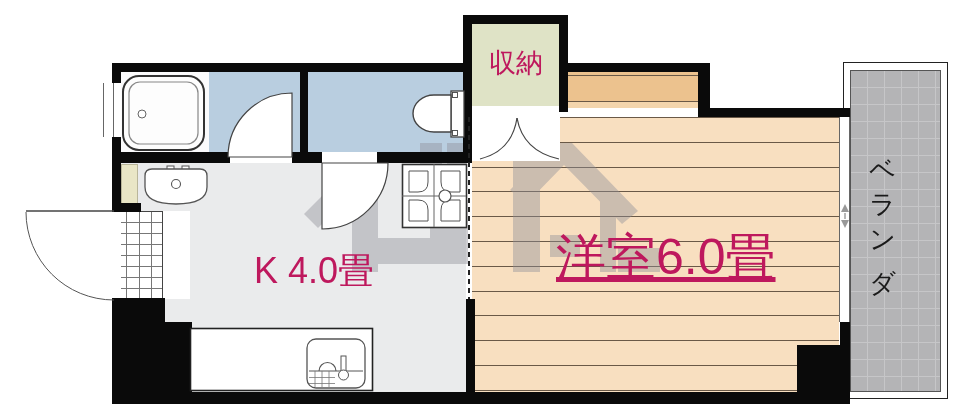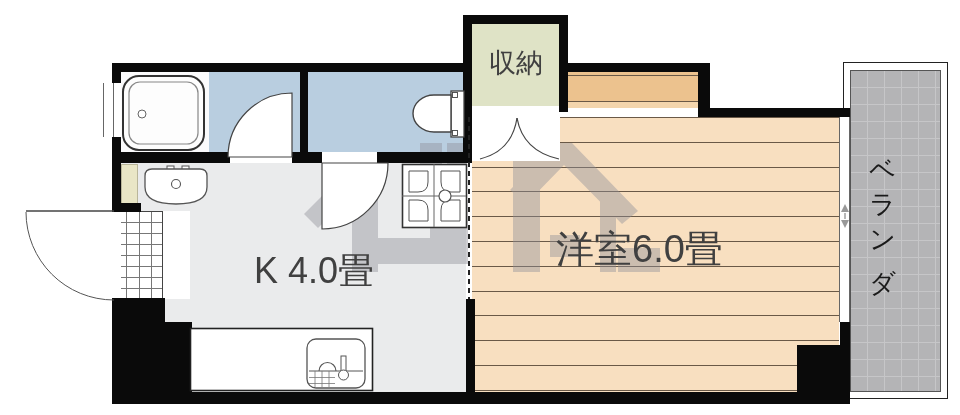--- a/index.html
+++ b/index.html
@@ -2,21 +2,21 @@
 <html><head>
 <meta charset="utf-8">
 <style>
   html,body{margin:0;padding:0;background:#fff;}
   #plan{position:relative;width:960px;height:415px;background:#fff;overflow:hidden;
         font-family:"Liberation Sans","DejaVu Sans",sans-serif;}
   .abs{position:absolute;}
   .floor{position:absolute;z-index:1;}
   .patch{position:absolute;z-index:3;background:#fff;}
   .wall{position:absolute;z-index:4;background:#0a0a0a;}
-  .lbl{position:absolute;z-index:7;color:#404040;white-space:nowrap;}
+  .lbl{position:absolute;z-index:7;color:#be185d;white-space:nowrap;}
   #watermark-svg{position:absolute;left:0;top:0;z-index:2;}
   #fixtures-svg{position:absolute;left:0;top:0;z-index:6;}
   .kitchen-floor{background:#eaebec;}
   .water{background:#b9cee0;}
   .bath-floor{background:#fbfbfc;border-right:1px solid #7a8a98;}
   .green{background:#dfe3c6;}
   .stripes{background:repeating-linear-gradient(to bottom,#6a5947 0 1px,#f8dfc0 1px 24.8px);}
   .alcove{background-color:#ecc28e;
     background-image:linear-gradient(#6a5947,#6a5947),linear-gradient(#6a5947,#6a5947),linear-gradient(#f3d5ad,#f3d5ad);
     background-size:100% 1px,100% 1px,100% 7px;background-position:0 3px,0 29px,0 30px;background-repeat:no-repeat;}
@@ -150,15 +150,15 @@
     </g>
     <g>
       <path d="M845,204 l4,8 h-8 z" fill="#999"></path>
       <path d="M845,228 l4,-8 h-8 z" fill="#999"></path>
       <path d="M845,213 v6" stroke="#999" stroke-width="1.4"></path>
     </g>
   </svg>
 
   <div class="lbl" style="left:472px;top:45px;width:88px;text-align:center;font-size:27px;">収納</div>
   <div class="lbl" style="left:222px;top:247px;font-size:36px;margin-left:32px;">K 4.0畳</div>
-  <div class="lbl" style="left:556px;top:224px;font-size:38px;">洋室6.0畳</div>
+  <div class="lbl" style="left:556px;top:224px;font-size:50px;text-decoration:underline;">洋室6.0畳</div>
   <div class="lbl" style="left:866px;top:140px;font-size:26px;letter-spacing:7px;writing-mode:vertical-rl;color:#1a1a1a;">ベランダ</div>
 </div>
 
 </body></html>

